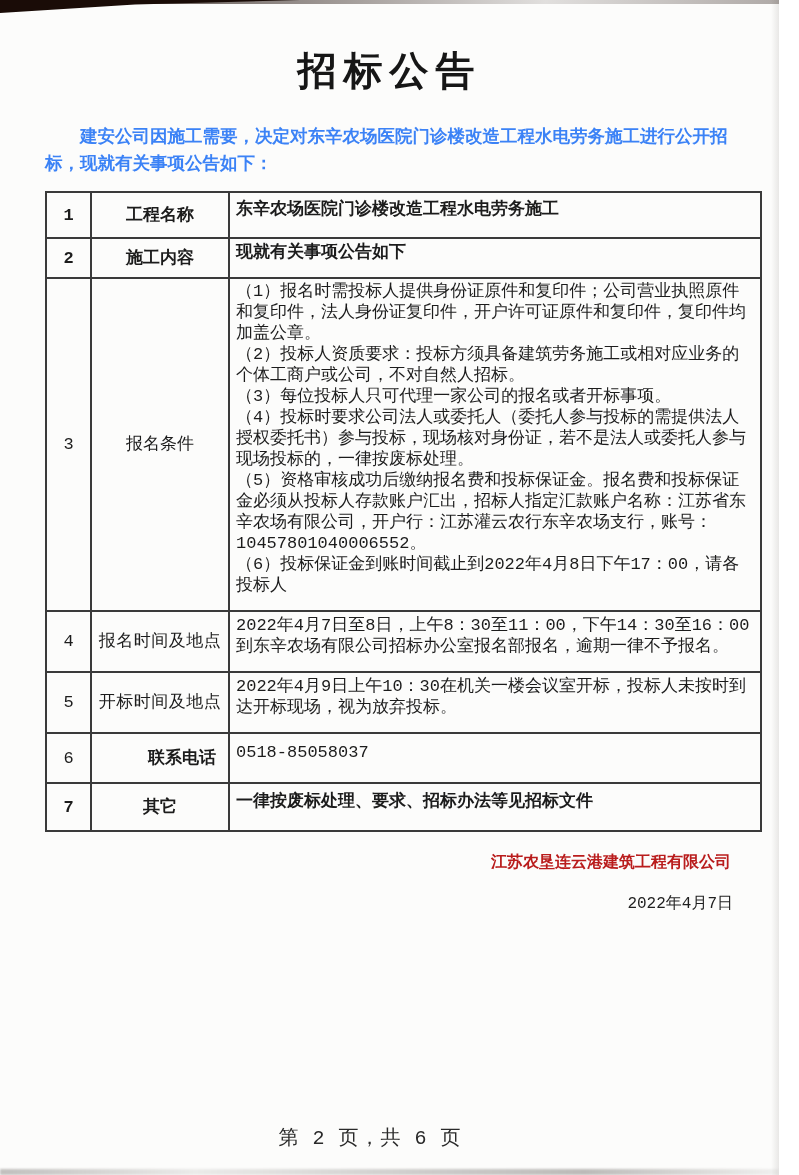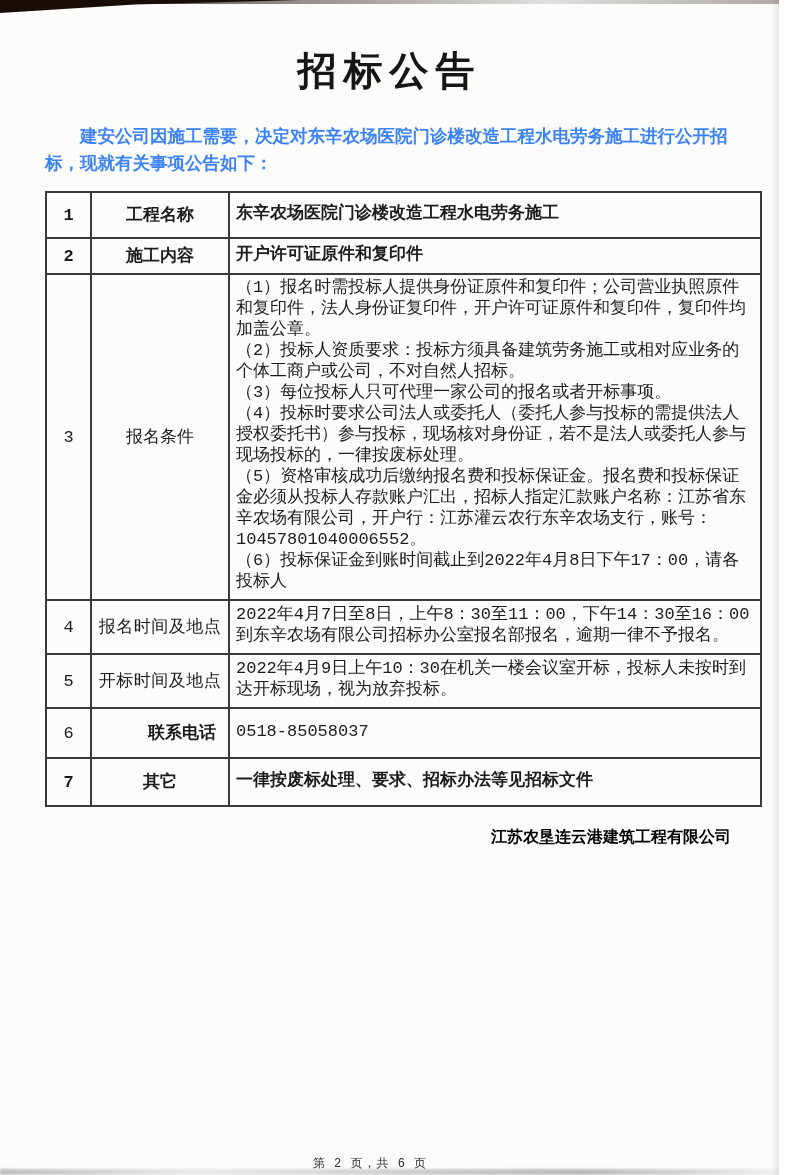--- a/index.html
+++ b/index.html
@@ -64,53 +64,53 @@
     border: 2px solid #3a3a3a;
   }
   table.notice td {
     font-size: 17px;
     line-height: 21px;
     vertical-align: middle;
     color: #1c1c1c;
   }
   td.c-num   { width: 45px;  text-align: center; }
   td.c-label { width: 138px; text-align: center; }
-  td.c-content { width: 532px; padding: 3px 5px 7px 6px; white-space: pre-wrap; word-break: break-all; }
+  td.c-content { width: 532px; padding: 3px 5px 14px 6px; white-space: pre-wrap; word-break: break-all; }
   tr.r1 { height: 46px; }
   tr.r2 { height: 36px; }
   tr.r3 { height: 294px; }
   tr.r4 { height: 54px; }
   tr.r5 { height: 54px; }
   tr.r6 { height: 50px; }
   tr.r7 { height: 48px; }
   tr.r3 td.c-content { vertical-align: top; padding-top: 2px; margin-top: 12px; }
   tr.r1 td, tr.r2 td, tr.r7 td { font-weight: 600; }
   tr.r6 td.c-label { font-weight: 600; padding-left: 44px; }
   tr.r4 td.c-label, tr.r5 td.c-label { letter-spacing: 0.5px; }
 
   .sig-company {
     margin: 20px 48px 0 0;
     text-align: right;
     font-size: 16px;
     font-weight: bold;
-    color: #000000;
+    color: #b91c1c;
   }
   .sig-date {
     margin: 20px 46px 0 0;
     text-align: right;
     font-size: 16px;
     color: #1f1f1f;
   }
   .page-footer {
     position: absolute;
-    bottom: 3px;
+    bottom: 24px;
     left: 0;
     width: 740px;
     text-align: center;
-    font-size: 12px;
+    font-size: 20px;
     letter-spacing: 1px;
     color: #2a2a2a;
   }
 </style>
 </head>
 <body>
 
 <div class="page">
 
   <div class="scan-topline"></div>
@@ -123,21 +123,21 @@
   <table class="notice">
     <tbody>
       <tr class="r1">
         <td class="c-num">1</td>
         <td class="c-label">工程名称</td>
         <td class="c-content">东辛农场医院门诊楼改造工程水电劳务施工</td>
       </tr>
       <tr class="r2">
         <td class="c-num">2</td>
         <td class="c-label">施工内容</td>
-        <td class="c-content">开户许可证原件和复印件</td>
+        <td class="c-content">现就有关事项公告如下</td>
       </tr>
       <tr class="r3">
         <td class="c-num">3</td>
         <td class="c-label">报名条件</td>
         <td class="c-content">（1）报名时需投标人提供身份证原件和复印件；公司营业执照原件和复印件，法人身份证复印件，开户许可证原件和复印件，复印件均加盖公章。
 （2）投标人资质要求：投标方须具备建筑劳务施工或相对应业务的个体工商户或公司，不对自然人招标。
 （3）每位投标人只可代理一家公司的报名或者开标事项。
 （4）投标时要求公司法人或委托人（委托人参与投标的需提供法人授权委托书）参与投标，现场核对身份证，若不是法人或委托人参与现场投标的，一律按废标处理。
 （5）资格审核成功后缴纳报名费和投标保证金。报名费和投标保证金必须从投标人存款账户汇出，招标人指定汇款账户名称：江苏省东辛农场有限公司，开户行：江苏灌云农行东辛农场支行，账号：
 10457801040006552。
@@ -160,18 +160,19 @@
       </tr>
       <tr class="r7">
         <td class="c-num">7</td>
         <td class="c-label">其它</td>
         <td class="c-content">一律按废标处理、要求、招标办法等见招标文件</td>
       </tr>
     </tbody>
   </table>
 
   <div class="sig-company">江苏农垦连云港建筑工程有限公司</div>
+  <div class="sig-date">2022年4月7日</div>
 
   <div class="page-footer">第 2 页，共 6 页</div>
 
   <div class="scan-bottomline"></div>
   <div class="scan-rightedge"></div>
 </div>
 
 </body></html>

